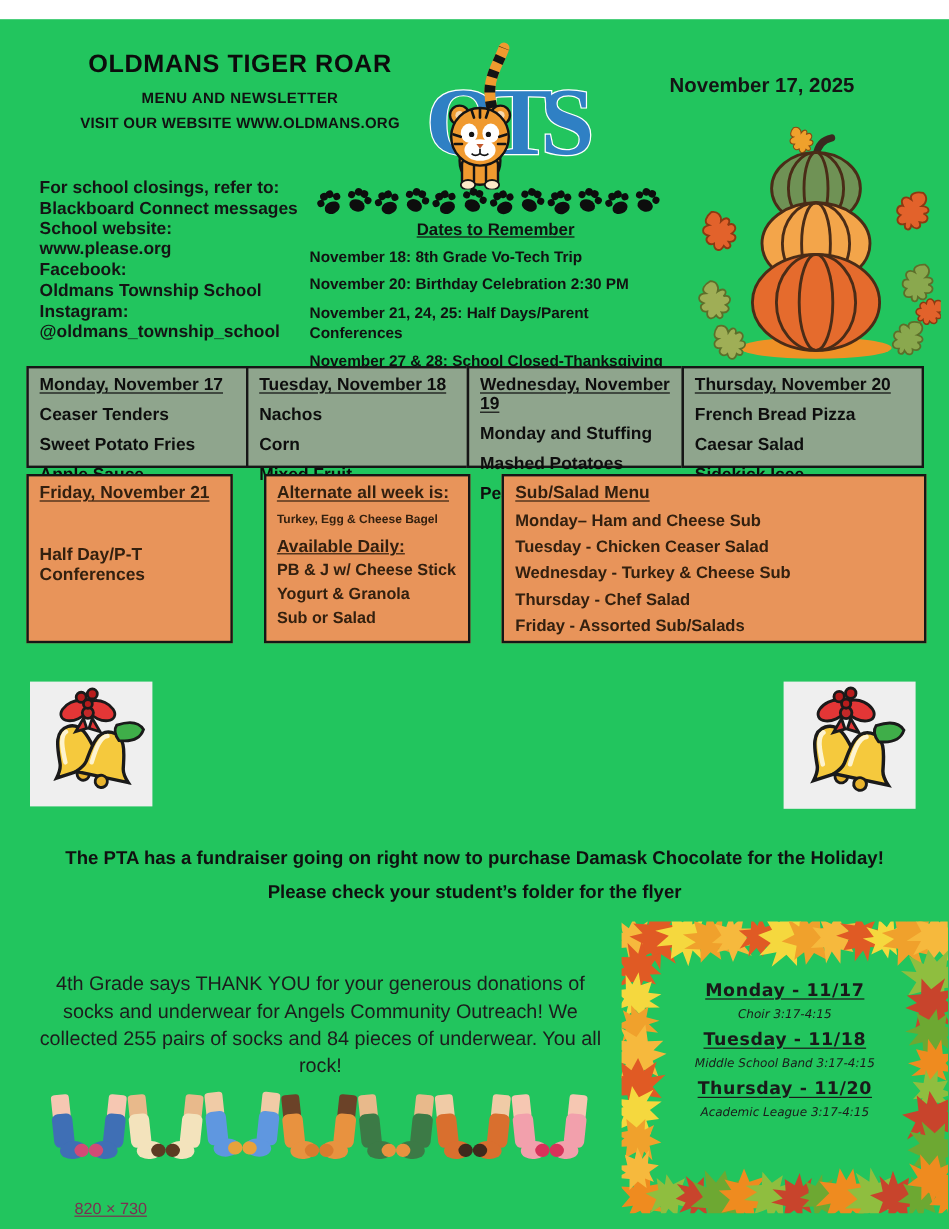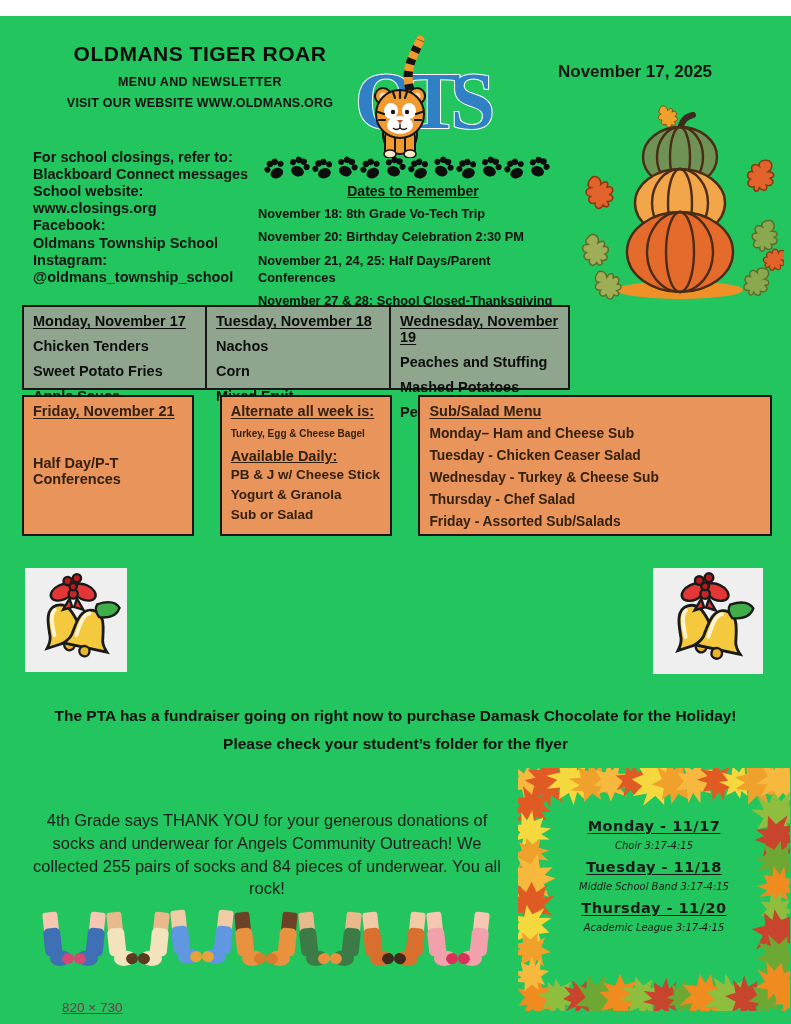--- a/index.html
+++ b/index.html
@@ -99,21 +99,21 @@
       <path d="M0,63 l0,7 M-7,64 l2,6 M7,64 l-2,6 M-22,84 l6,2 M22,84 l-6,2 M-21,92 l6,0 M21,92 l-6,0" stroke="#141414" stroke-width="2.2" stroke-linecap="round"></path>
     </g>
   </svg>
 
   <div class="issue-date">November 17, 2025</div>
 
   <div class="closings">
     <div>For school closings, refer to:</div>
     <div>Blackboard Connect messages</div>
     <div>School website:</div>
-    <div>www.closings.org</div>
+    <div>www.please.org</div>
     <div>Facebook:</div>
     <div>Oldmans Township School</div>
     <div>Instagram:</div>
     <div>@oldmans_township_school</div>
   </div>
 
   <svg class="paw-row" viewBox="0 0 288 30">
     <defs>
       <g id="paw" fill="#0d0d0d">
         <ellipse cx="0" cy="4.5" rx="6.5" ry="5"></ellipse>
@@ -171,35 +171,41 @@
       <use href="#oakleaf" transform="translate(30,184) rotate(-40) scale(1.2)" fill="#9fae56" stroke="#5d6e2a"></use>
       <use href="#oakleaf" transform="translate(180,182) rotate(35) scale(1.2)" fill="#8aa84e" stroke="#5d6e2a"></use>
       <use href="#oakleaf" transform="translate(198,160) rotate(60) scale(1.0)" fill="#e2622b" stroke="#8a3a12"></use>
     </g>
   </svg>
 
   <div class="menu-table">
     <div class="mrow">
       <div class="cell green-cell c1">
         <div class="cell-head">Monday, November 17</div>
-        <div class="cell-item">Chicken Tenders</div>
+        <div class="cell-item">Ceaser Tenders</div>
         <div class="cell-item">Sweet Potato Fries</div>
         <div class="cell-item">Apple Sauce</div>
       </div>
       <div class="cell green-cell c2">
         <div class="cell-head">Tuesday, November 18</div>
         <div class="cell-item">Nachos</div>
         <div class="cell-item">Corn</div>
         <div class="cell-item">Mixed Fruit</div>
       </div>
       <div class="cell green-cell c3">
         <div class="cell-head">Wednesday, November 19</div>
-        <div class="cell-item">Peaches and Stuffing</div>
+        <div class="cell-item">Monday and Stuffing</div>
         <div class="cell-item">Mashed Potatoes</div>
         <div class="cell-item">Peaches</div>
+      </div>
+      <div class="cell green-cell c4">
+        <div class="cell-head">Thursday, November 20</div>
+        <div class="cell-item">French Bread Pizza</div>
+        <div class="cell-item">Caesar Salad</div>
+        <div class="cell-item">Sidekick Icee</div>
       </div>
     </div>
     <div class="mrow">
       <div class="cell orange-cell c1">
         <div class="cell-head">Friday, November 21</div>
         <div class="friday-note">Half Day/P-T Conferences</div>
       </div>
       <div class="cell orange-cell c2">
         <div class="cell-head">Alternate all week is:</div>
         <div class="alt-item">Turkey, Egg &amp; Cheese Bagel</div>

